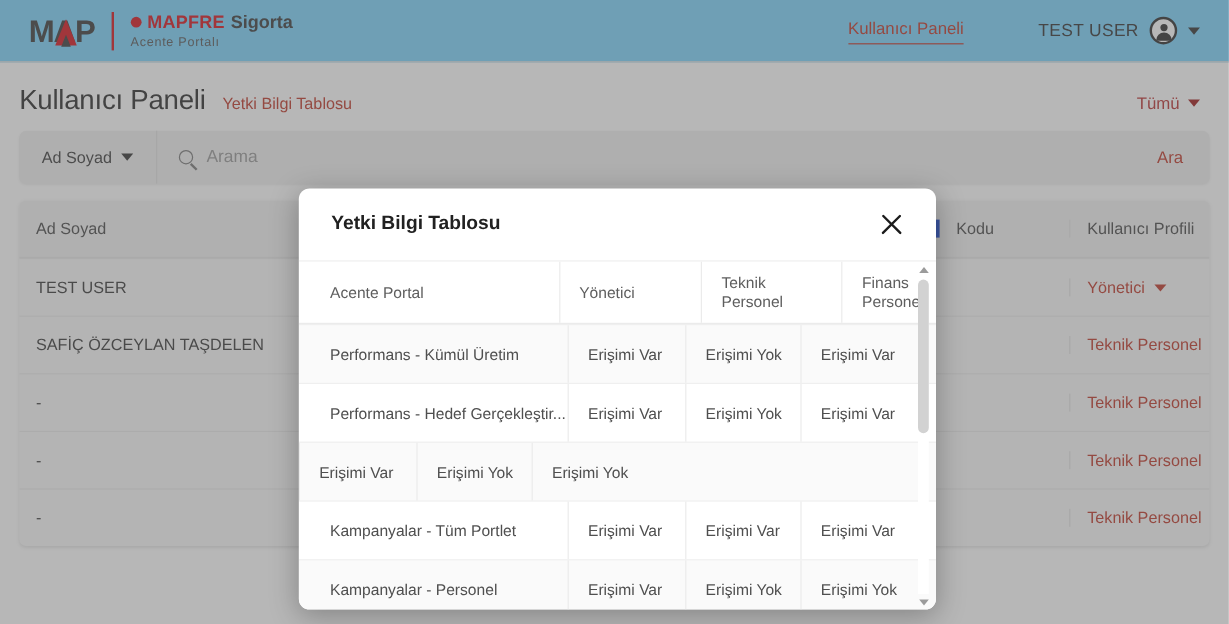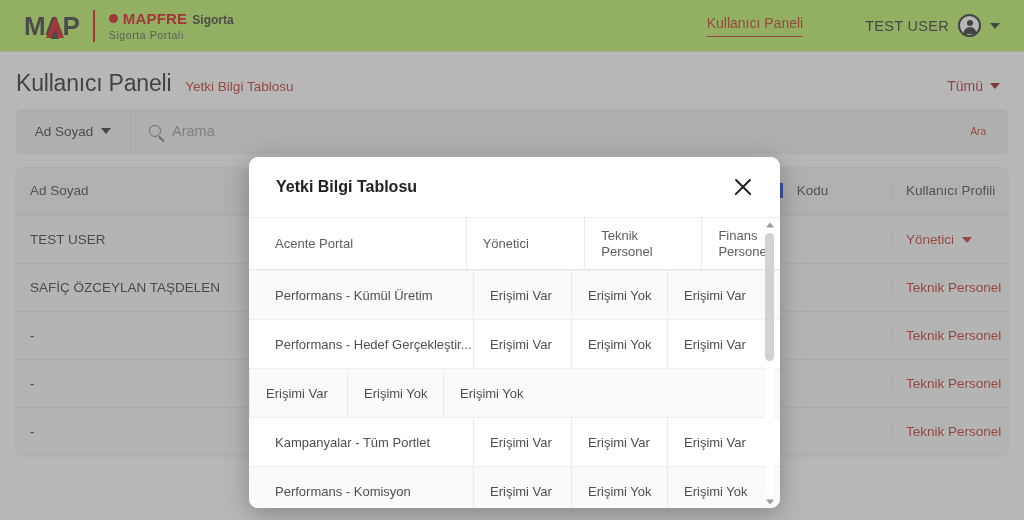--- a/index.html
+++ b/index.html
@@ -19,21 +19,21 @@
   #dim {
     position: absolute; inset: 0;
     background: rgba(96,96,96,0.45);
     z-index: 50;
   }
 
   
   .topbar {
     position: relative;
     height: 52px;
-    background: #bef264;
+    background: #7dd3fc;
     border-bottom: 1px solid #e3e3e3;
     display: flex; align-items: center;
     padding: 0 24px;
   }
   .brand { display: flex; align-items: center; gap: 14px; }
   .map-logo {
     font-size: 26px; font-weight: 700; letter-spacing: -1px;
     color: #3c3c3c; position: relative; line-height: 1;
   }
   .map-logo .a-mark {
@@ -51,21 +51,21 @@
     border-bottom: 10px solid #3c3c3c;
   }
   .vsep { width: 2px; height: 32px; background: #d8141e; }
   .mapfre-block { line-height: 1.15; }
   .mapfre-row { display: flex; align-items: baseline; gap: 5px; }
   .mf-dot {
     width: 9px; height: 9px; border-radius: 50%;
     background: #d8141e; display: inline-block; align-self: center;
   }
   .mf-name { color: #d8141e; font-weight: 700; font-size: 15px; letter-spacing: .2px;}
-  .mf-sig { color: #3c3c3c; font-weight: 600; font-size: 12px; }
+  .mf-sig { color: #3c3c3c; font-weight: 600; font-size: 15px; }
   .mf-sub { color: #5a5a5a; font-size: 10.5px; letter-spacing: .6px; margin-top: 1px;}
 
   .nav-right {
     margin-left: auto; display: flex; align-items: center; gap: 62px;
   }
   .nav-link {
     color: #c0392b; font-size: 14px; padding-bottom: 5px;
     border-bottom: 1.5px solid #c0392b; cursor: pointer;
   }
   .user-area { display: flex; align-items: center; gap: 9px; cursor: pointer; }
@@ -124,21 +124,21 @@
     content: ""; position: absolute; right: -5px; bottom: -4px;
     width: 7px; height: 1.8px; background: #7a7a7a; transform: rotate(45deg);
   }
   .search-inp {
     border: none; outline: none; background: transparent;
     font-size: 14.5px; color: #333; width: 100%;
     font-family: "Liberation Sans", sans-serif;
   }
   .search-inp::placeholder { color: #9a9a9a; }
   .ara-btn {
-    color: #c0392b; font-size: 10px; padding: 0 22px; cursor: pointer;
+    color: #c0392b; font-size: 14px; padding: 0 22px; cursor: pointer;
   }
 
   
   .bg-table {
     margin: 14px 16px 0 16px;
     background: #fafafa;
     border-radius: 6px;
     box-shadow: 0 1px 3px rgba(0,0,0,0.10);
     overflow: hidden;
   }
@@ -240,21 +240,21 @@
         <span class="a-mark"></span>
         <span class="a-notch"></span>
       </div>
       <div class="vsep"></div>
       <div class="mapfre-block">
         <div class="mapfre-row">
           <span class="mf-dot"></span>
           <span class="mf-name">MAPFRE</span>
           <span class="mf-sig">Sigorta</span>
         </div>
-        <div class="mf-sub">Sigorta Portalı</div>
+        <div class="mf-sub">Acente Portalı</div>
       </div>
     </div>
 
     <div class="nav-right">
       <div class="nav-link">Kullanıcı Paneli</div>
       <div class="user-area">
         <span class="user-name">TEST USER</span>
         <span class="avatar-ic"></span>
         <span class="caret dark"></span>
       </div>
@@ -392,21 +392,21 @@
       </div>
 
       <div class="m-row">
         <div class="m-c mc1">Kampanyalar - Tüm Portlet</div>
         <div class="m-c mc2">Erişimi Var</div>
         <div class="m-c mc3">Erişimi Var</div>
         <div class="m-c mc4">Erişimi Var</div>
       </div>
 
       <div class="m-row zebra">
-        <div class="m-c mc1">Performans - Komisyon</div>
+        <div class="m-c mc1">Kampanyalar - Personel</div>
         <div class="m-c mc2">Erişimi Var</div>
         <div class="m-c mc3">Erişimi Yok</div>
         <div class="m-c mc4">Erişimi Yok</div>
       </div>
 
     </div>
 
     <div class="m-scroll">
       <div class="sb-arrow up">
           <span class="tri"></span>

